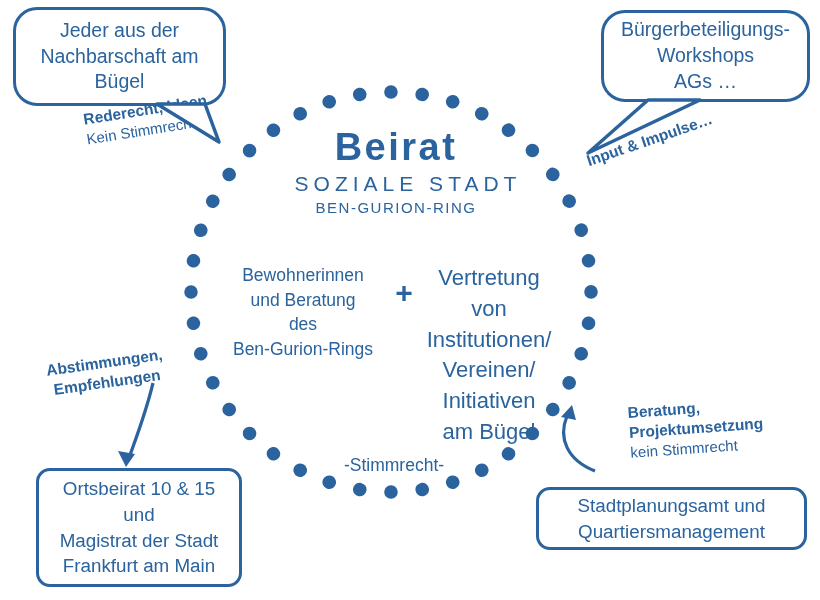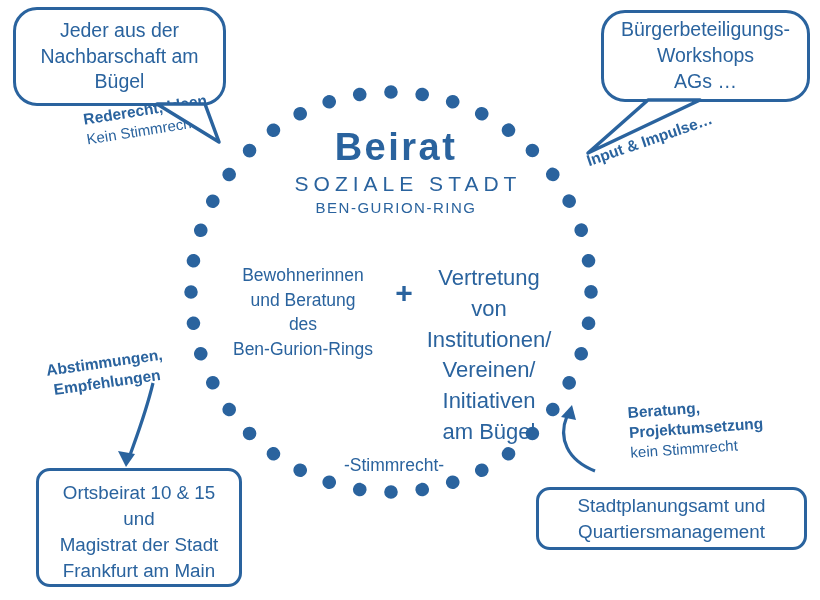--- a/index.html
+++ b/index.html
@@ -12,21 +12,21 @@
     display:flex; align-items:center; justify-content:center; text-align:center; z-index:2;
   }
   .bubble { border-radius:24px; }
   .box { border-radius:14px; }
   .pre { white-space:pre-line; }
 
   .bubble-tl { left:13px; top:7px; width:213px; height:99px; }
   .bubble-tr { left:601px; top:10px; width:209px; height:92px; }
   .bubble .bubble-text { font-size:19.5px; line-height:1.32; font-weight:400; }
 
-  .box-bl { left:36px; top:468px; width:206px; height:119px;align-items:flex-end; }
+  .box-bl { left:36px; top:468px; width:206px; height:119px; }
   .box-br { left:536px; top:487px; width:271px; height:63px; }
   .box .box-text { font-size:18.8px; line-height:1.38; }
 
   .label { position:absolute; z-index:2; font-size:15px; line-height:1.28; }
   .label .b { font-weight:bold; display:block; font-size:15.5px; }
   .label .r { display:block; }
   .label-tl { left:82px; top:110px; transform:rotate(-9deg); transform-origin:left top; }
   .label-tr { left:584px; top:152px; transform:rotate(-19deg); transform-origin:left top; }
   .label-bl { left:45px; top:361px; transform:rotate(-8deg); transform-origin:left top; text-align:center; }
   .label-br { left:627px; top:403px; transform:rotate(-4deg); transform-origin:left top; }

